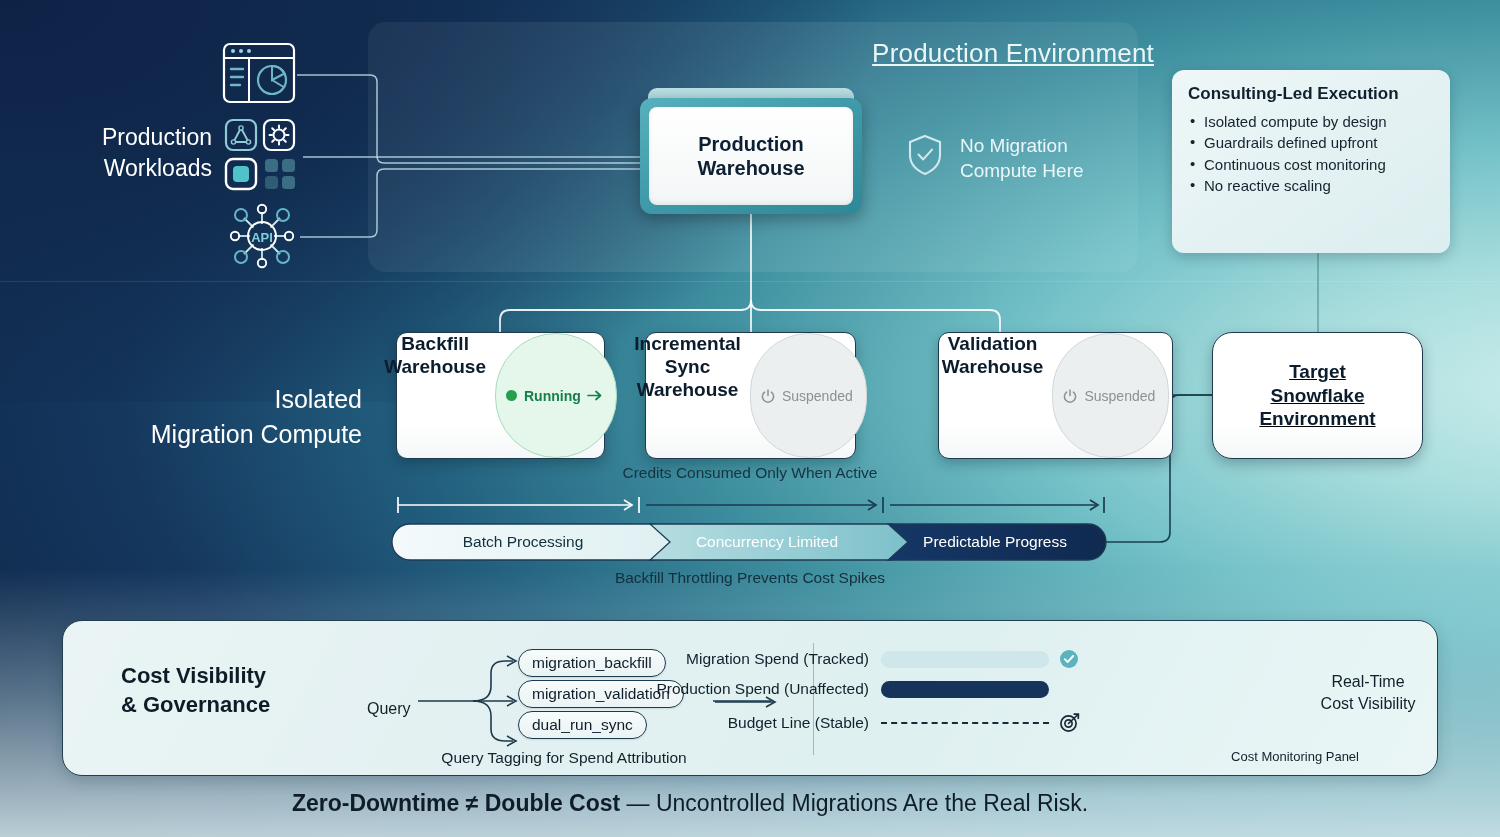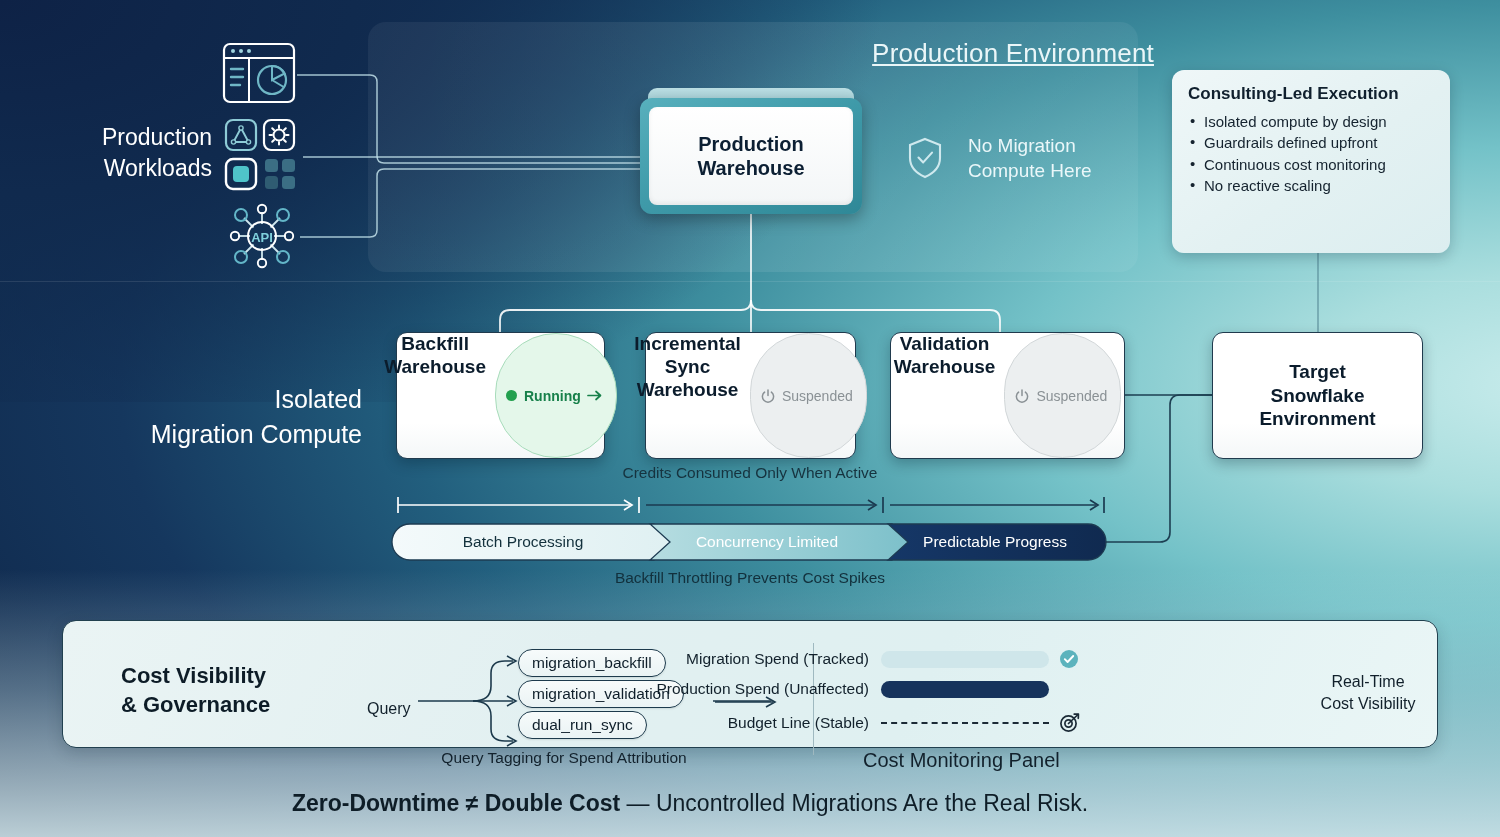--- a/index.html
+++ b/index.html
@@ -65,21 +65,21 @@
     display:flex; align-items:center; justify-content:center;
     box-shadow: inset 0 -2px 5px rgba(0,0,0,.07);
   }
   #pw-inner span {
     color:#0c1f33; font-size: 20px; font-weight: bold; text-align:center; line-height: 1.22;
   }
 
   
   #shield-note {
     position:absolute; left: 906px; top: 133px;
-    display:flex; align-items:center; gap: 24px;
+    display:flex; align-items:flex-start; gap: 16px;
   }
   #shield-note .txt { color:#eaf7f9; font-size: 19px; line-height:1.32; }
 
   
   #pw-label {
     position:absolute; left: 60px; top: 122px; width: 152px;
     text-align:right; color:#ffffff; font-size: 23px; line-height: 1.35;
   }
   .ic { position:absolute; }
   #ic-dash { left: 222px; top: 42px; }
@@ -118,27 +118,27 @@
     border-radius: 11px;
     box-shadow: 0 5px 13px rgba(0,25,40,.28);
     display:flex; justify-content:center;
     gap: 9px;
   }
   .wcard .wname {
     color:#0b1c2c; font-weight:bold; font-size: 19px; text-align:center; line-height:1.2;
   }
   #w-backfill { left: 396px; width: 209px; }
   #w-incr     { left: 645px; width: 211px; }
-  #w-valid    { left: 890px; width: 235px; }
+  #w-valid    { left: 938px; width: 235px; }
   #w-target   {
     position:absolute; left: 1212px; top: 332px; width: 211px; height: 127px;
     background: linear-gradient(to bottom,#ffffff 0%,#ffffff 72%,#f4f7f8 100%);
-    border: 1.4px solid #203a4d; border-radius: 11px;
+    border: 1.4px solid #203a4d; border-radius: 20px;
     box-shadow: 0 5px 13px rgba(0,25,40,.28);
-    display:flex; align-items:center; justify-content:center;
+    display:flex; align-items:center; justify-content:center;text-decoration:underline;
   }
   #w-target .wname { color:#0b1c2c; font-weight:bold; font-size: 19px; text-align:center; line-height:1.25; }
 
   .badge {
     display:inline-flex; align-items:center; gap: 7px;
     border-radius: 999px; padding: 4px 13px 4px 10px; font-size: 14px;
   }
   .badge.running {
     background:#e4f7ea; border:1px solid #a8dcbb; color:#17804a; font-weight:bold;
   }
@@ -160,22 +160,22 @@
   
   #chevbar { position:absolute; left: 392px; top: 524px; width: 714px; height: 36px; }
   .chev { position:absolute; top:0; height: 36px; display:flex; align-items:center; justify-content:center; }
   .chev span { font-size: 15.5px; position:relative; z-index:2; }
   #chev1 { left: 0;   width: 262px; }
   #chev2 { left: 246px; width: 258px; }
   #chev3 { left: 492px; width: 222px; }
 
   
   #bottom {
-    position:absolute; left: 62px; top: 620px; width: 1376px; height: 128px;
-    border-radius: 14px;
+    position:absolute; left: 62px; top: 620px; width: 1376px; height: 156px;
+    border-radius: 20px;
     background: linear-gradient(118deg,#eaf4f4 0%,#e2f0f1 38%,#dff0f1 62%,#eaf6f6 100%);
     border: 1.2px solid #21404f;
     box-shadow: 0 5px 16px rgba(0,25,40,.18);
   }
   #cvg-title {
     position:absolute; left: 58px; top: 40px; width: 230px;
     color:#0d1c27; font-weight:bold; font-size: 22px; line-height:1.32;
   }
   #query-label { position:absolute; left: 304px; top: 79px; font-size: 16px; color:#12212c; }
   .tagpill {
@@ -198,21 +198,21 @@
   #cost3 { left: 560px; top: 91px; }
   .track {
     width: 168px; height: 17px; border-radius: 999px; margin-left: 12px;
     background:#cfe6ea; overflow:hidden;
   }
   .track .fill { height:100%; border-radius: 999px; }
   #realtime {
     position:absolute; left: 1242px; top: 50px; width: 126px; text-align:center;
     font-size: 16px; color:#11202b; line-height: 1.35;
   }
-  #cap-monitor { position:absolute; left: 800px; top: 128px; width: 560px; text-align:left; font-size:20px; color:#12212c; }
+  #cap-monitor { position:absolute; left: 736px; top: 128px; width: 560px; text-align:right; font-size:13px; color:#12212c; }
 
   
   #tagline {
     position:absolute; left:0; top: 790px; width: 1380px; text-align:center;
     font-size: 23px; color:#0e1d27;
   }
   #tagline b { font-weight:bold; }
   #tagline .rest { font-weight: normal; }
 
   svg { display:block; overflow: visible; }

